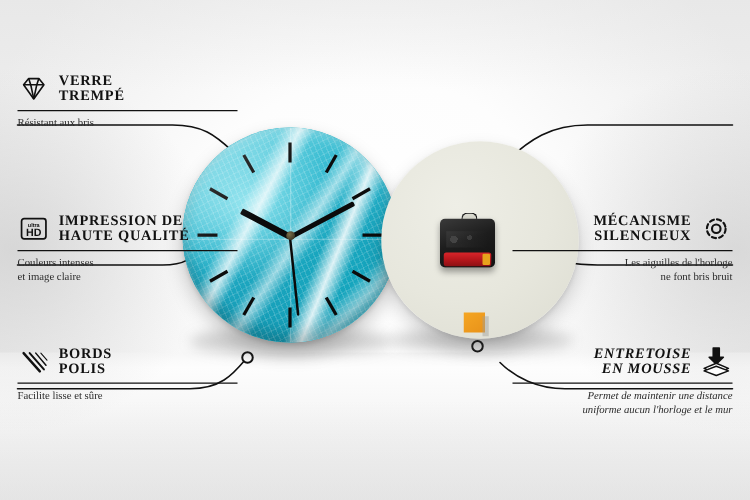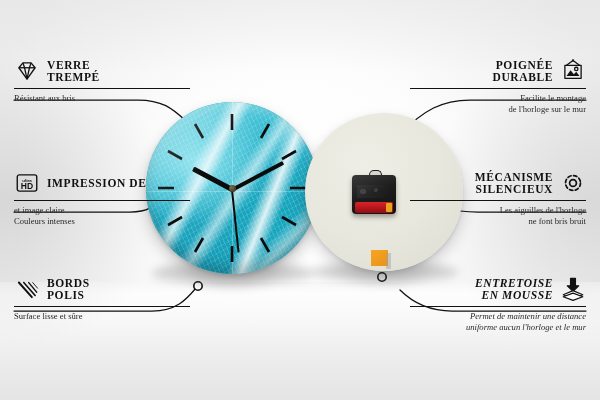--- a/index.html
+++ b/index.html
@@ -217,67 +217,48 @@
 
   <div class="feat left" id="f-impr">
     <div class="hdrow">
       <svg class="ico" viewBox="0 0 32 32">
         <rect x="4" y="6" width="24" height="20" rx="2.5" fill="none" stroke="#111" stroke-width="1.7"></rect>
         <text x="16" y="14.6" text-anchor="middle" font-family="Liberation Sans, sans-serif" font-size="5.4" font-weight="700" fill="#111">ultra</text>
         <text x="16" y="23.4" text-anchor="middle" font-family="Liberation Sans, sans-serif" font-size="10.5" font-weight="700" fill="#111">HD</text>
       </svg>
       <div>
         <div class="ttl">IMPRESSION DE</div>
-      </div>
-    </div>
-    <div class="rule"></div>
+        <div class="ttl">HAUTE QUALITÉ</div>
+      </div>
+    </div>
+    <div class="rule"></div>
+    <div class="sub">Couleurs intenses</div>
     <div class="sub">et image claire</div>
-    <div class="sub">Couleurs intenses</div>
   </div>
 
   <div class="feat left" id="f-bords">
     <div class="hdrow">
       <svg class="ico" viewBox="0 0 32 32">
         <g stroke="#111" stroke-linecap="round">
           <line x1="6" y1="8" x2="22" y2="26" stroke-width="2.4"></line>
           <line x1="12" y1="8" x2="26" y2="24" stroke-width="2"></line>
           <line x1="18" y1="8" x2="28" y2="20" stroke-width="1.5"></line>
           <line x1="23" y1="8" x2="29" y2="15" stroke-width="1.1"></line>
         </g>
       </svg>
       <div>
         <div class="ttl">BORDS</div>
         <div class="ttl">POLIS</div>
       </div>
     </div>
     <div class="rule"></div>
-    <div class="sub">Surface lisse et sûre</div>
+    <div class="sub">Facilite lisse et sûre</div>
     <div class="sub"></div>
   </div>
 
-  <div class="feat right" id="f-poignee">
-    <div class="hdrow">
-      <div>
-        <div class="ttl">POIGNÉE</div>
-        <div class="ttl">DURABLE</div>
-      </div>
-      <svg class="ico" viewBox="0 0 32 32">
-        <g fill="none" stroke="#111" stroke-width="1.6" stroke-linejoin="round">
-          <path d="M16 3 L8 9 M16 3 L24 9"></path>
-          <rect x="6" y="9" width="20" height="16"></rect>
-          <path d="M8 22 L13 15 L17 20 L20 17 L24 22 Z" fill="#111" stroke="none"></path>
-          <circle cx="20" cy="13.5" r="2.1"></circle>
-        </g>
-        <circle cx="16" cy="3" r="1.4" fill="#111"></circle>
-      </svg>
-    </div>
-    <div class="rule"></div>
-    <div class="sub">Facilite le montage</div>
-    <div class="sub">de l'horloge sur le mur</div>
-  </div>
 
   <div class="feat right" id="f-meca">
     <div class="hdrow">
       <div>
         <div class="ttl">MÉCANISME</div>
         <div class="ttl">SILENCIEUX</div>
       </div>
       <svg class="ico" viewBox="0 0 32 32">
         <g fill="none" stroke="#111" stroke-width="2.1" stroke-linecap="round">
           <circle cx="16" cy="16" r="9.2" stroke-dasharray="4.2 3.1"></circle>

